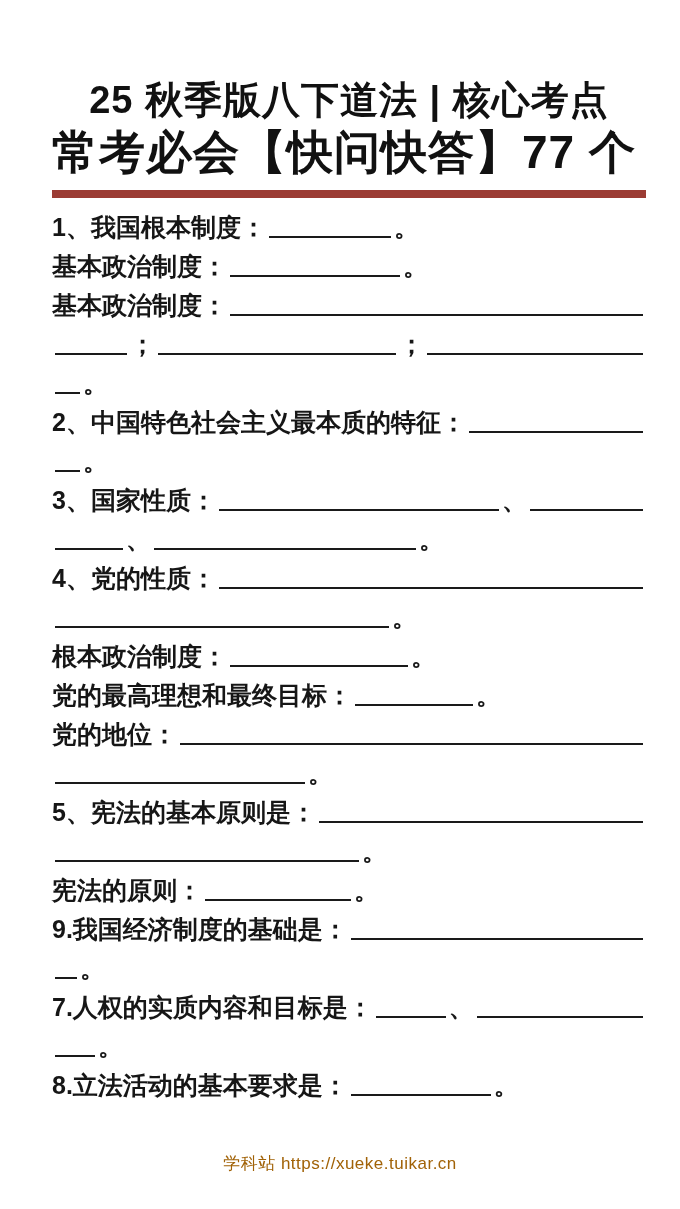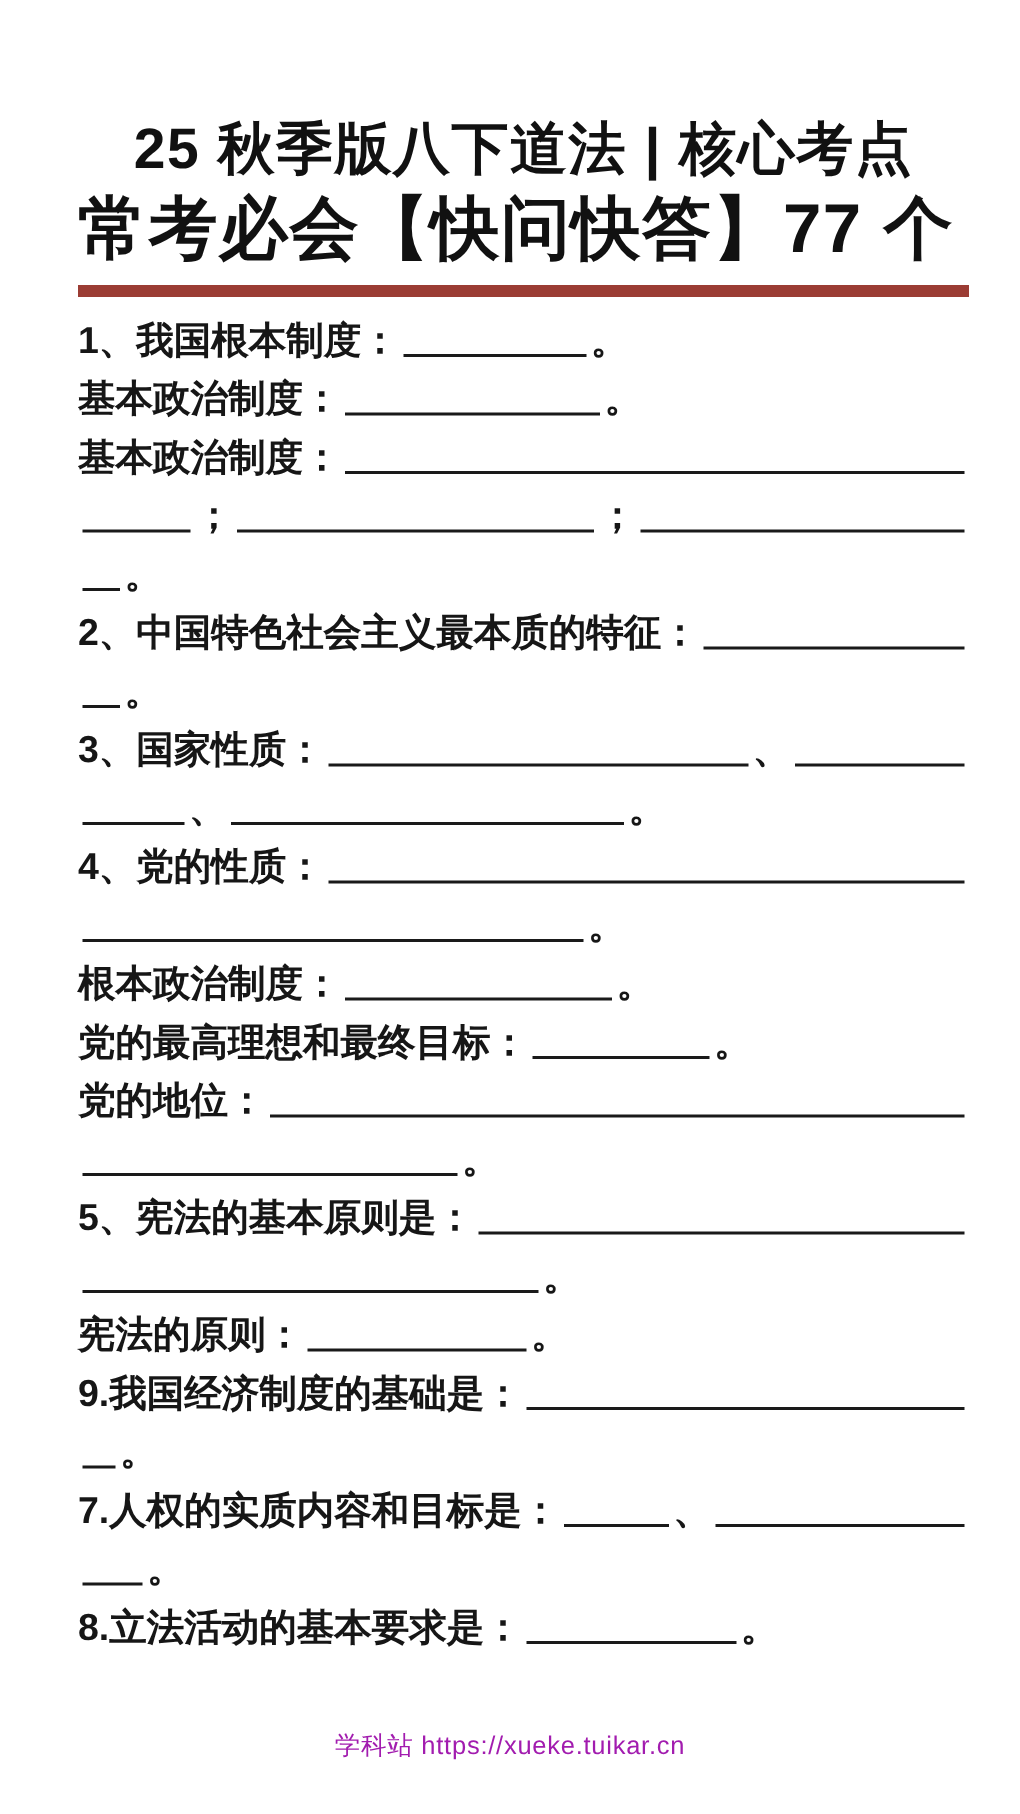--- a/index.html
+++ b/index.html
@@ -67,21 +67,21 @@
     flex: 1 1 auto;
   }
   .footer {
     position: absolute;
     left: 0;
     right: 0;
     top: 1152px;
     text-align: center;
     font-size: 17px;
     font-weight: normal;
-    color: #a21caf;
+    color: #a16207;
     letter-spacing: 0.5px;
   }
 </style>
 </head>
 <body>
 
 <div class="page">
   <div class="title1">25 秋季版八下道法 | 核心考点</div>
   <div class="title2">常考必会【快问快答】77 个</div>
   <div class="divider" style="background: rgb(155, 60, 52);"></div>

